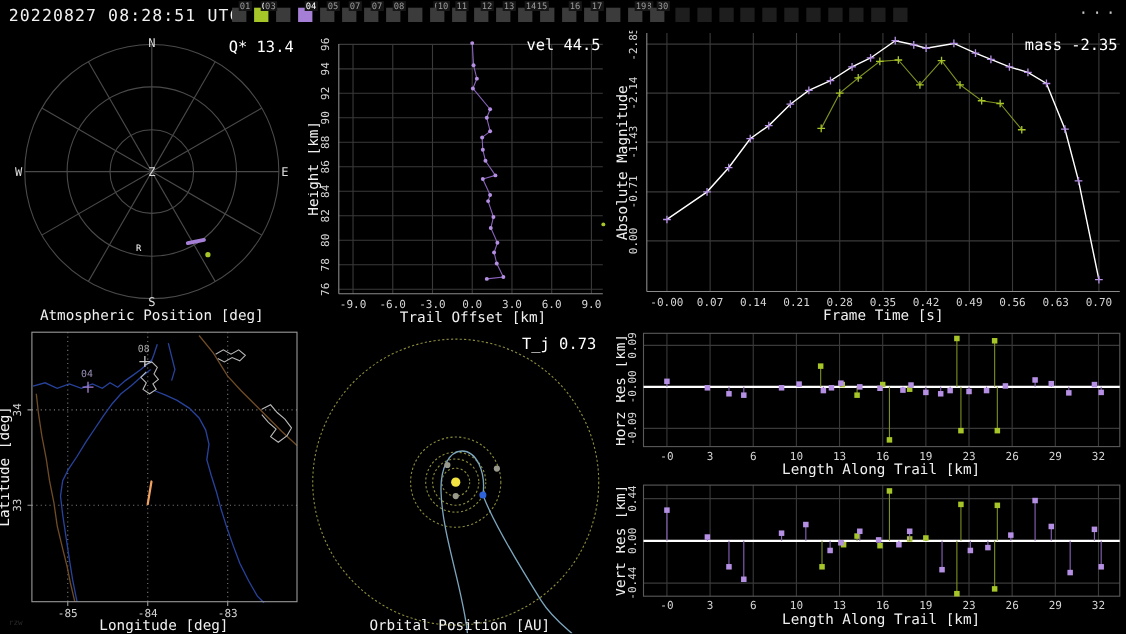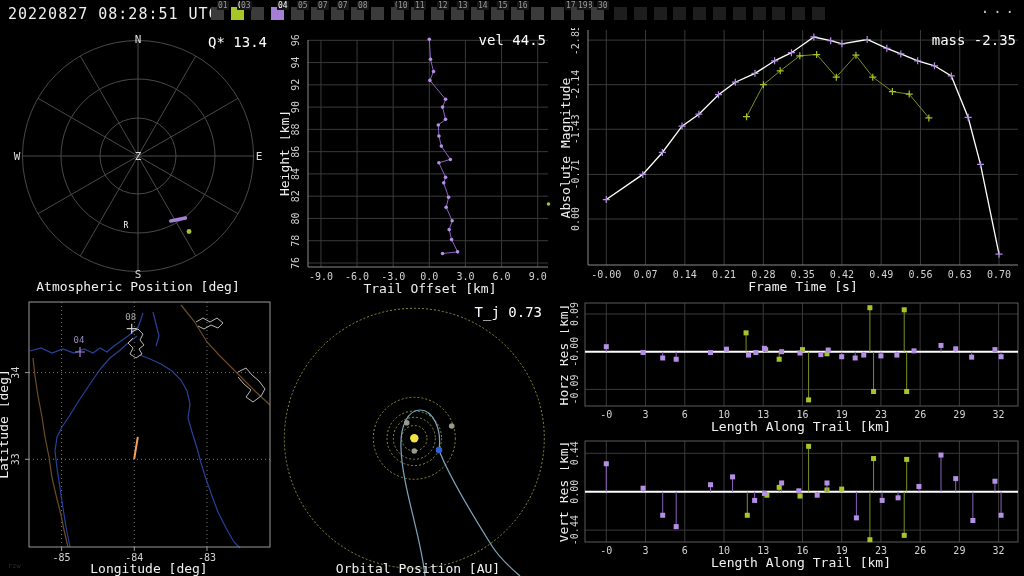--- a/index.html
+++ b/index.html
@@ -44,25 +44,25 @@
         <span class="sq-label" style="left: 397px; color: rgb(154, 154, 154);">10</span>
         <span class="sq" style="left: 411px; background: rgb(59, 59, 59);"></span>
         <span class="sq-label" style="left: 414px; color: rgb(154, 154, 154); text-align: right;">11</span>
         <span class="sq" style="left: 431px; background: rgb(59, 59, 59);"></span>
         <span class="sq-label" style="left: 437px; color: rgb(154, 154, 154);">12</span>
         <span class="sq" style="left: 451px; background: rgb(59, 59, 59);"></span>
         <span class="sq-label" style="left: 457px; color: rgb(154, 154, 154);">13</span>
         <span class="sq" style="left: 471px; background: rgb(59, 59, 59);"></span>
         <span class="sq-label" style="left: 477px; color: rgb(154, 154, 154);">14</span>
         <span class="sq" style="left: 491px; background: rgb(59, 59, 59);"></span>
-        <span class="sq-label" style="left: 497px; color: rgb(154, 154, 154);">15</span>
+        <span class="sq-label" style="left: 487px; color: rgb(154, 154, 154);">15</span>
         <span class="sq" style="left: 511px; background: rgb(59, 59, 59);"></span>
         <span class="sq-label" style="left: 517px; color: rgb(154, 154, 154);">16</span>
         <span class="sq" style="left: 531px; background: rgb(59, 59, 59);"></span>
-        <span class="sq-label" style="left: 565px; color: rgb(154, 154, 154);">17</span>
+        <span class="sq-label" style="left: 537px; color: rgb(154, 154, 154);">17</span>
         <span class="sq" style="left: 551px; background: rgb(59, 59, 59);"></span>
         <span class="sq-label" style="left: 582px; color: rgb(154, 154, 154);">18</span>
         <span class="sq" style="left: 571px; background: rgb(59, 59, 59);"></span>
         <span class="sq-label" style="left: 577px; color: rgb(154, 154, 154);">19</span>
         <span class="sq" style="left: 591px; background: rgb(59, 59, 59);"></span>
         <span class="sq-label" style="left: 597px; color: rgb(154, 154, 154);">30</span>
         <span class="sq" style="left: 614px; background: rgb(30, 30, 30);"></span>
         <span class="sq" style="left: 633.8px; background: rgb(30, 30, 30);"></span>
         <span class="sq" style="left: 653.6px; background: rgb(30, 30, 30);"></span>
         <span class="sq" style="left: 673.4px; background: rgb(30, 30, 30);"></span>

